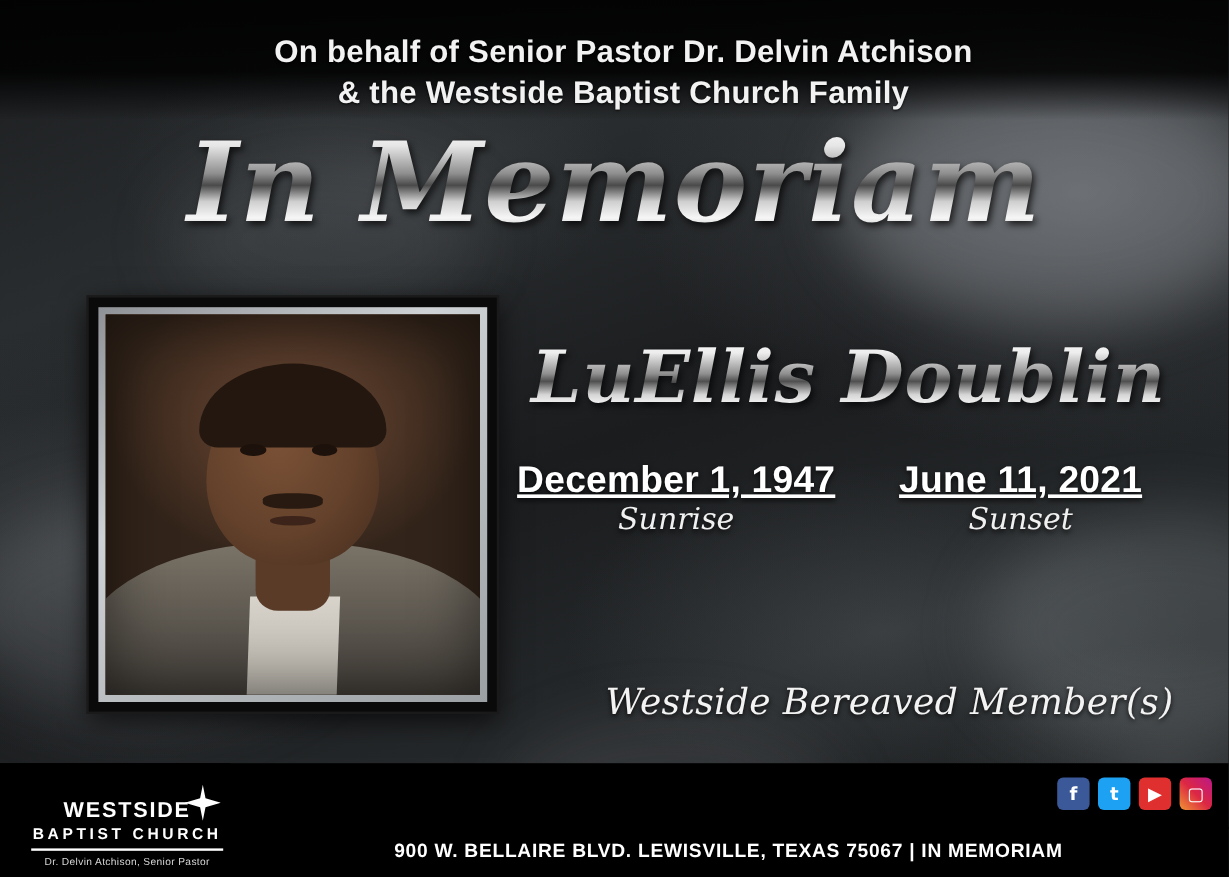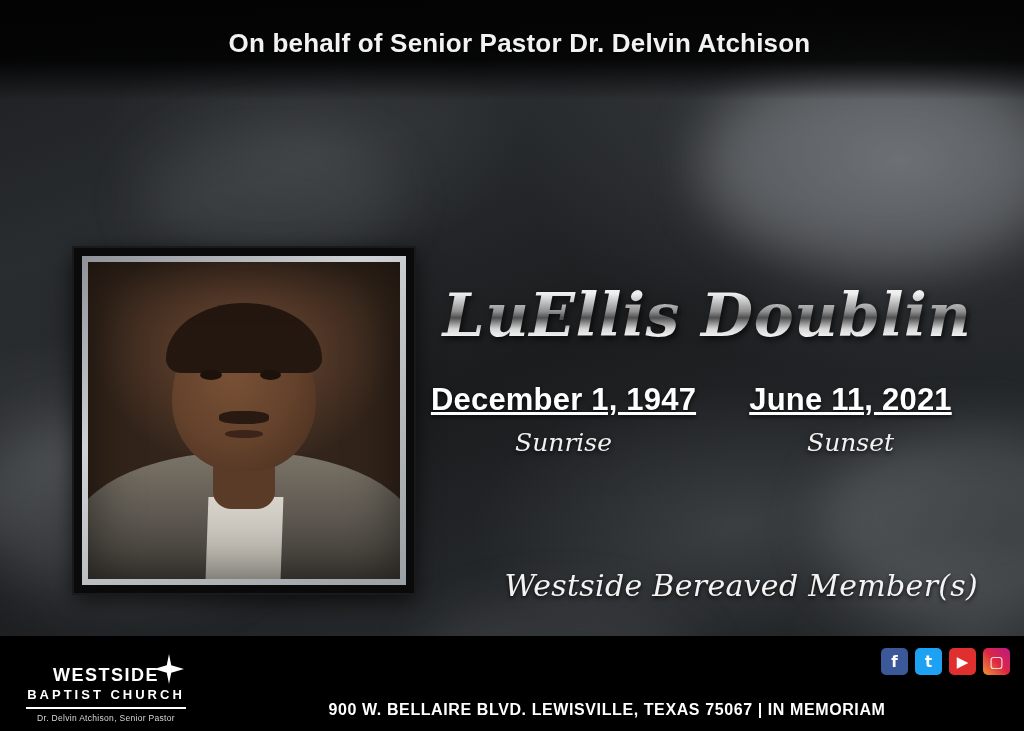--- a/index.html
+++ b/index.html
@@ -221,21 +221,21 @@
     color: #fff;
   }
   .date-value {
     font-size: 31px;
     font-weight: bold;
     letter-spacing: 0.2px;
     text-shadow: 0 2px 4px rgba(0,0,0,0.8);
     text-decoration: underline;
   }
   .date-label {
-    margin-top: 10px;
+    margin-top: 0;
     font-family: "DejaVu Serif", serif;
     font-style: italic;
     font-size: 25px;
     color: #f0f0f0;
     text-shadow: 0 2px 4px rgba(0,0,0,0.8);
   }
 
   
   #bereaved {
     position: absolute;
@@ -397,22 +397,24 @@
 
   <div class="cloud" style="left:700px; top:60px; width:360px; height:210px; background:rgba(175,180,185,0.30);"></div>
   <div class="cloud" style="left:820px; top:430px; width:300px; height:190px; background:rgba(160,165,170,0.26);"></div>
   <div class="cloud" style="left:-40px; top:420px; width:320px; height:180px; background:rgba(150,155,160,0.22);"></div>
   <div class="cloud" style="left:420px; top:600px; width:280px; height:140px; background:rgba(140,145,150,0.16);"></div>
   <div class="cloud" style="left:140px; top:130px; width:260px; height:140px; background:rgba(130,135,140,0.14);"></div>
 
   <div id="header-band"></div>
   <div id="header-text">
     <div>On behalf of Senior Pastor Dr. Delvin Atchison</div>
+    <div>&amp; the Westside Baptist Church Family</div>
   </div>
 
+  <div id="title-memoriam">In Memoriam</div>
 
   <div id="portrait-frame">
     <div id="portrait-inner">
       <div id="portrait-photo">
         <div class="p-shoulders"></div>
         <div class="p-shirt"></div>
         <div class="p-neck"></div>
         <div class="p-head"></div>
         <div class="p-hair"></div>
         <div class="p-eye left"></div>

